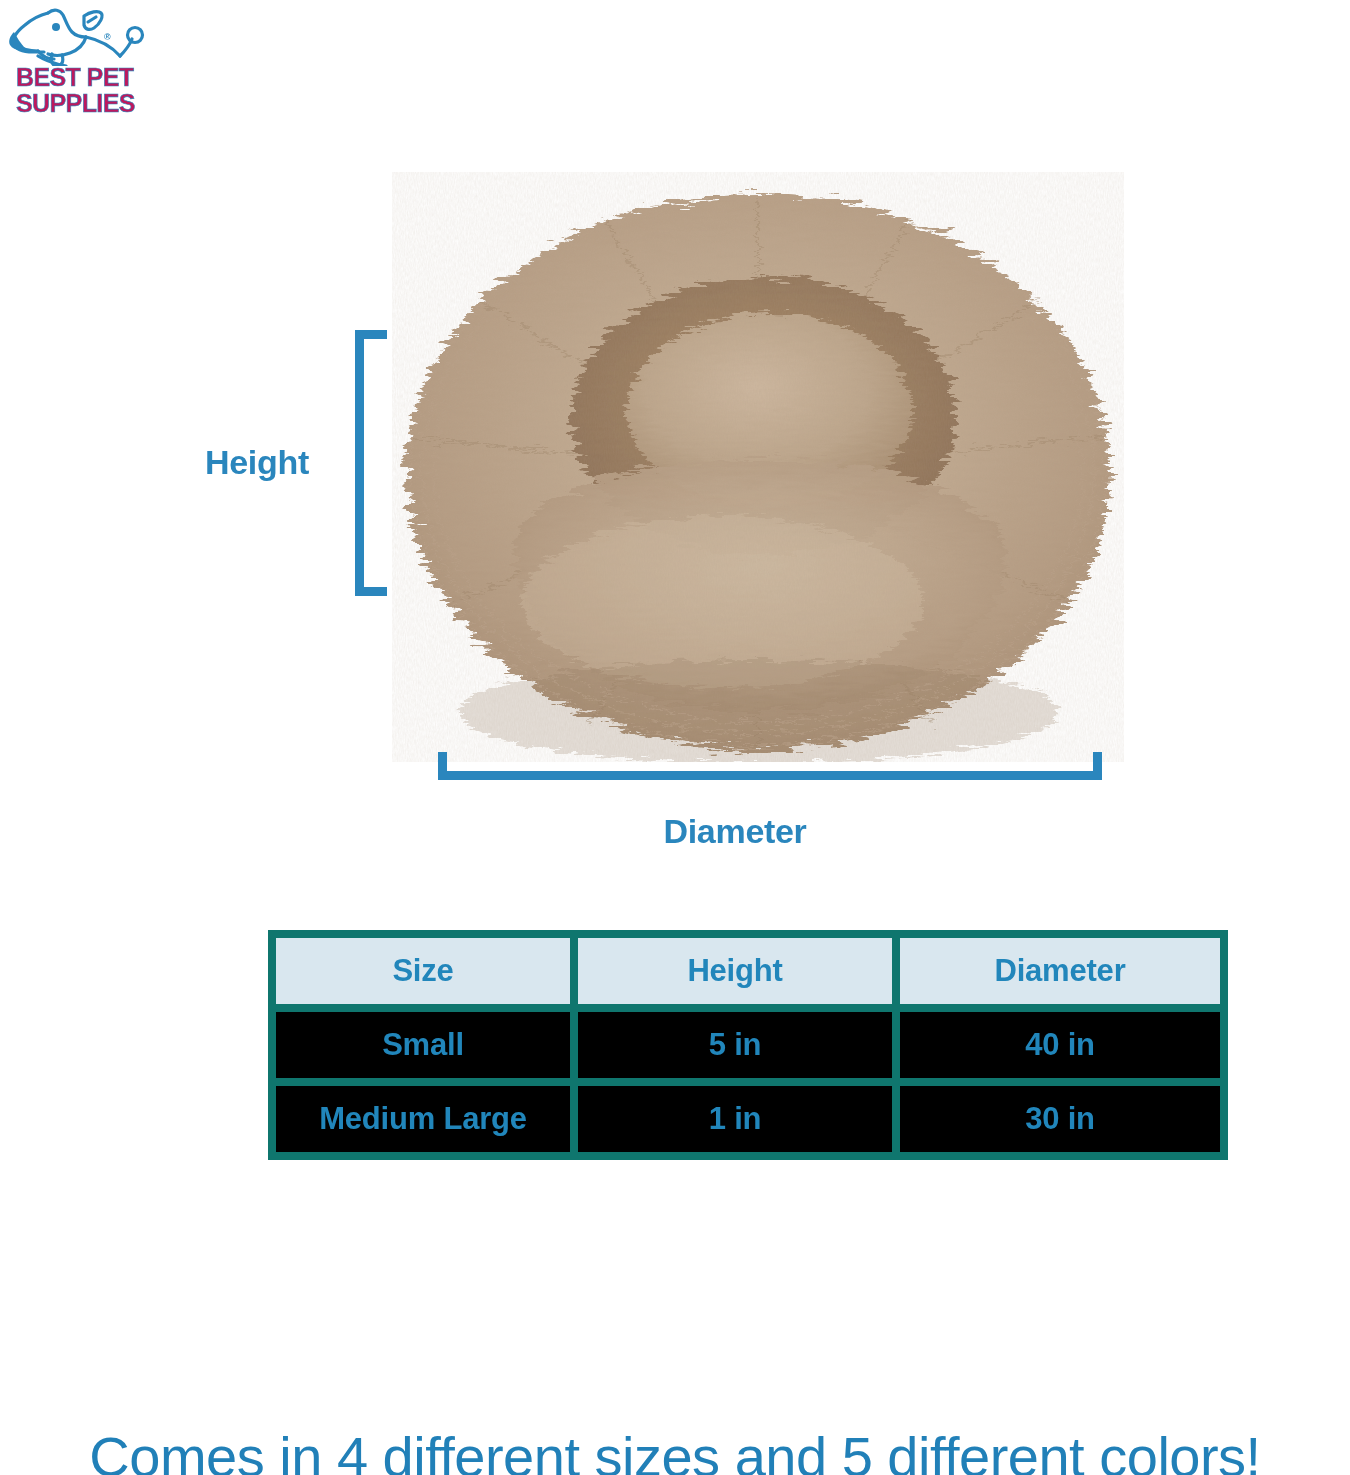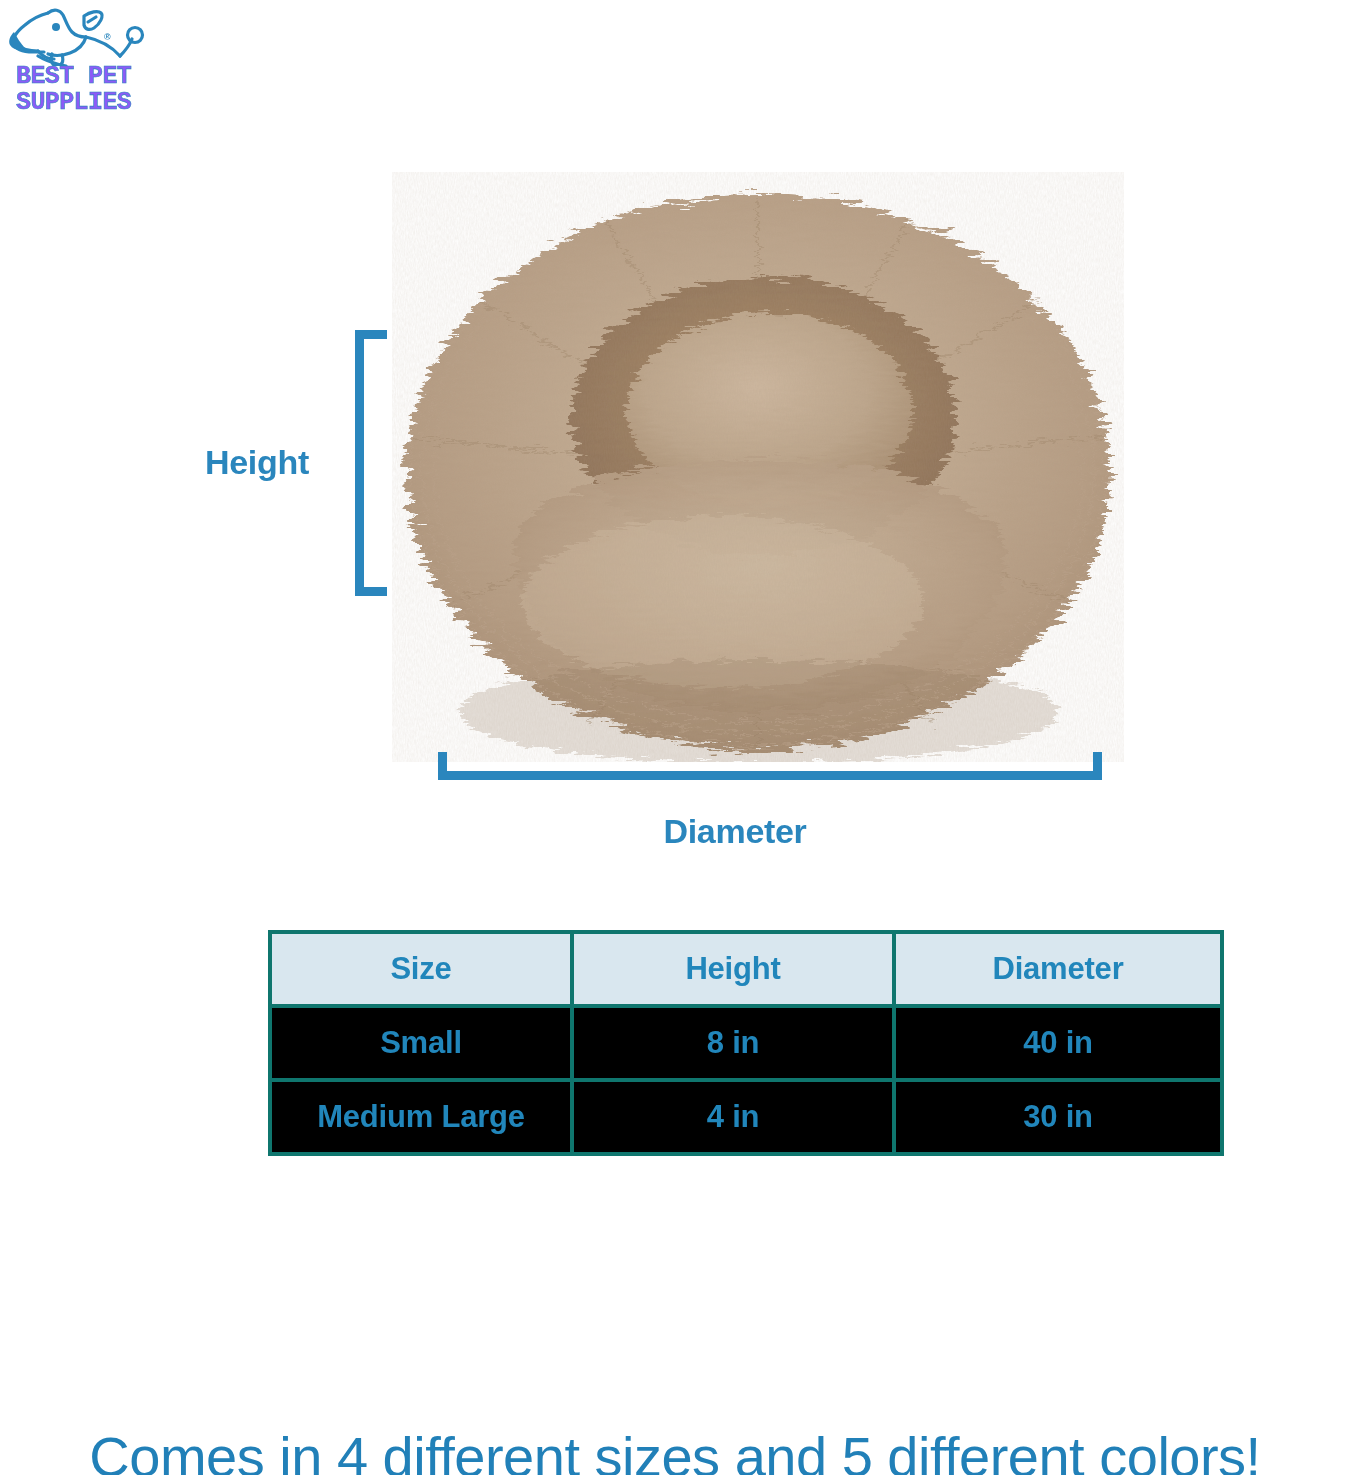--- a/index.html
+++ b/index.html
@@ -10,23 +10,23 @@
     overflow: hidden;
   }
   #page { position: relative; width: 1350px; height: 1475px; background:#fff; }
 
   
   .logo { position: absolute; left: 8px; top: 4px; width: 165px; height: 125px; }
   .logo-mark { position: absolute; left: 0; top: 0; width: 150px; height: 62px; }
   .logo-reg { position: absolute; left: 96px; top: 28px; font-size: 9px; color:#2a86bd; font-weight:700; }
   .logo-text {
     position: absolute; left: 8px; top: 60px; width: 150px;
-    font-family: Liberation Mono, monospace;
+    font-family: Liberation Sans, sans-serif;
     font-weight: 900; font-size: 25px; line-height: 26px;
-    letter-spacing: -0.6px; color: #8b5cf6;
+    letter-spacing: -0.6px; color: #be185d;
     -webkit-text-stroke: 0.6px #2a86bd;
   }
 
   
   .product-wrap { position: absolute; left: 392px; top: 172px; width: 732px; height: 590px; }
   .bed { position:absolute; left:0; top:0; width:732px; height:590px; }
 
   
   .bracket-h {
     position: absolute; left: 355px; top: 330px;
@@ -54,21 +54,21 @@
     letter-spacing: -0.3px;
   }
 
   
   .size-table {
     position: absolute; left: 268px; top: 930px;
     width: 952px; border-collapse: collapse;
     table-layout: fixed;
   }
   .size-table th, .size-table td {
-    border: 4px solid #0f766e;
+    border: 8px solid #0f766e;
     text-align: center;
     color: #2186bb;
     font-weight: 700;
     font-size: 31px;
     height: 74px;
     letter-spacing: -0.2px;
   }
   .size-table th { background: #d9e7ef; font-size: 31px; }
   .size-table td { background: #000000; }
   .size-table col.c1 { width: 302px; }
@@ -230,26 +230,26 @@
     <thead>
       <tr>
         <th>Size</th>
         <th>Height</th>
         <th>Diameter</th>
       </tr>
     </thead>
     <tbody>
       <tr>
         <td>Small</td>
-        <td>8 in</td>
+        <td>5 in</td>
         <td>40 in</td>
       </tr>
       <tr>
         <td>Medium Large</td>
-        <td>4 in</td>
+        <td>1 in</td>
         <td>30 in</td>
       </tr>
     </tbody>
   </table>
 
   <div class="tagline">Comes in 4 different sizes and 5 different colors!</div>
 
 </div>
 
 </body></html>

